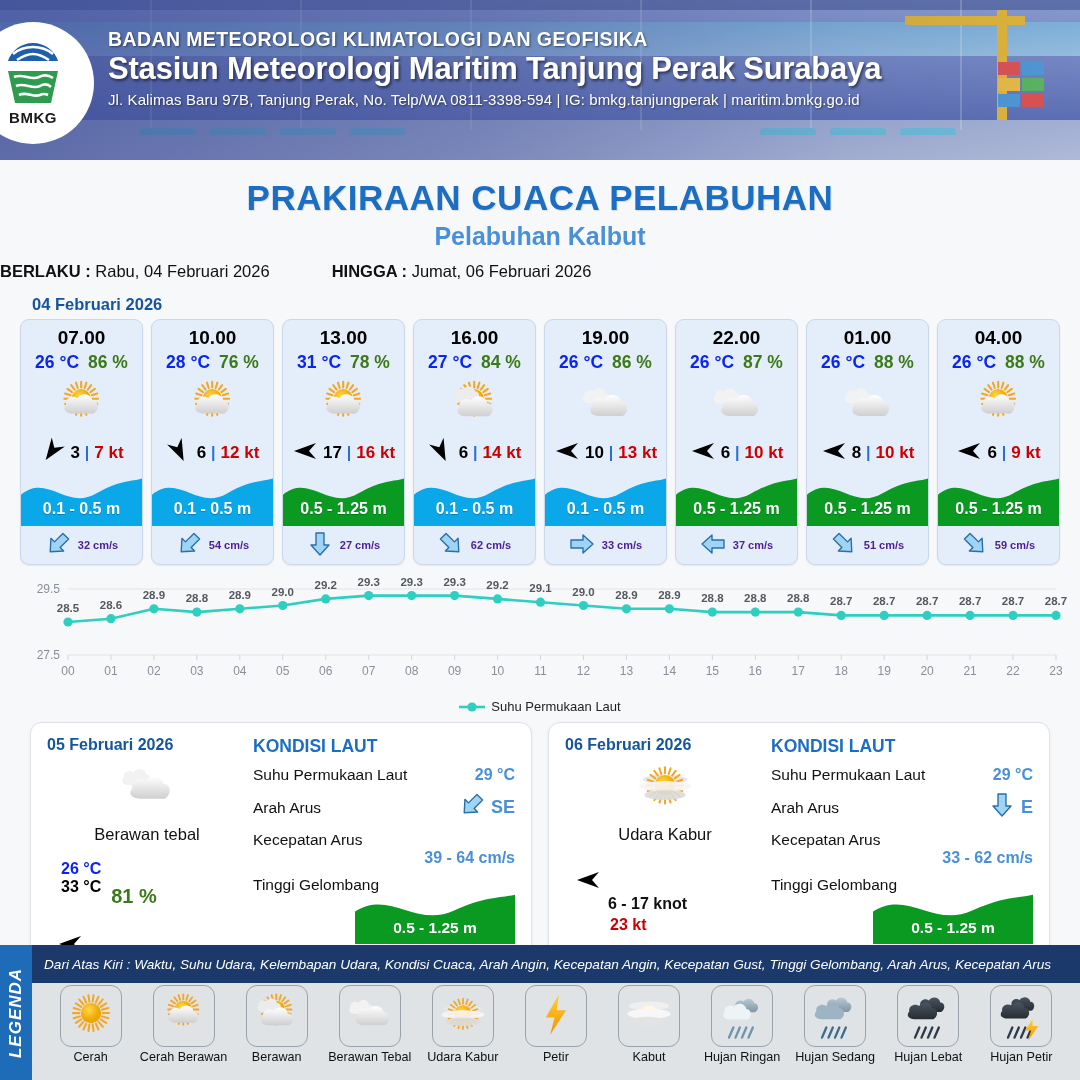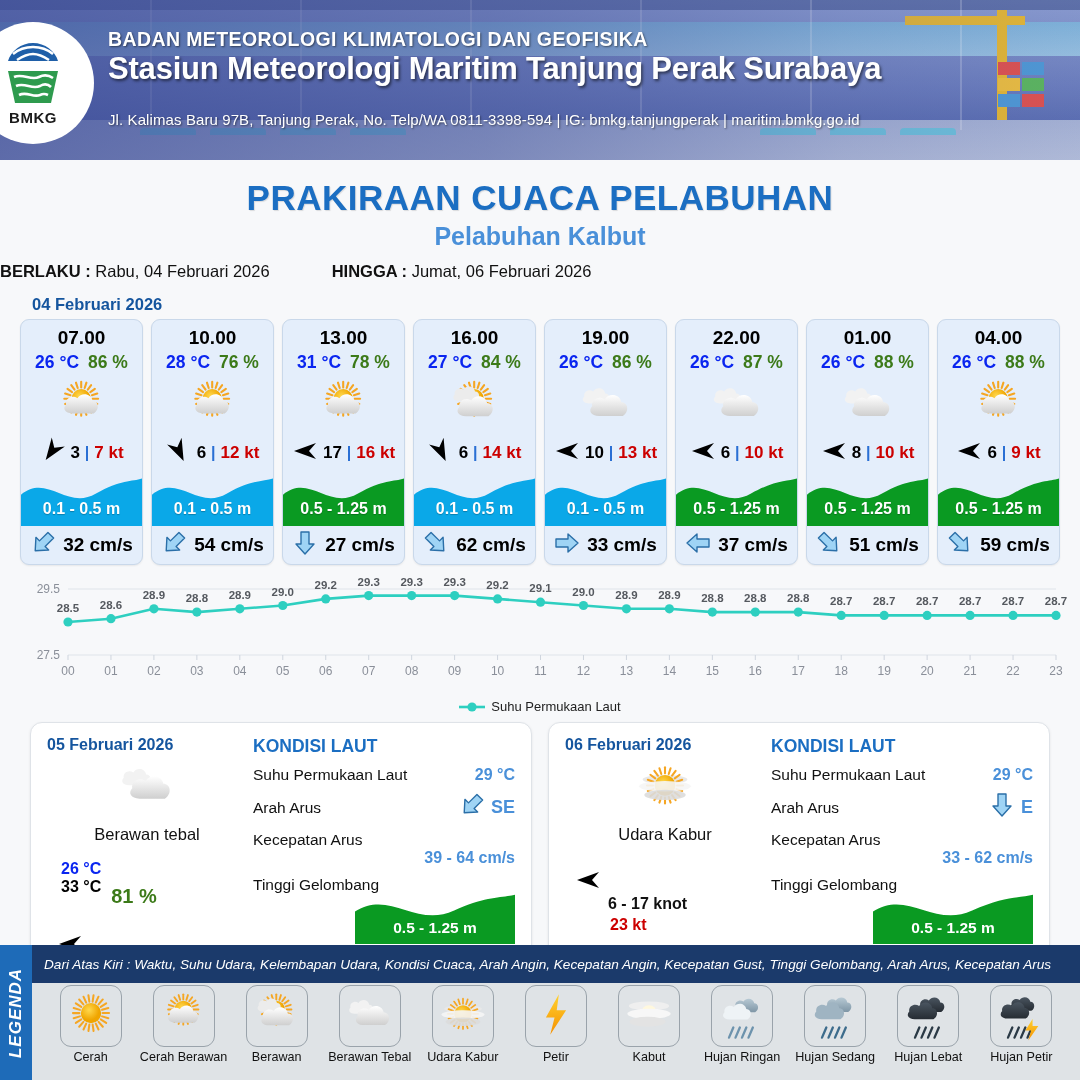--- a/index.html
+++ b/index.html
@@ -42,21 +42,21 @@
     display:flex; flex-direction:column; align-items:center; justify-content:center;
   }
   .logo-mark { width:64px; height:66px; position:relative; }
   .logo-txt { font-size:15px; font-weight:bold; color:#1a1a1a; letter-spacing:.5px; margin-top:2px;}
 
   .hdr-text { position:absolute; left:108px; top:28px; z-index:6; width:960px; }
   .hdr-l1 { color:#fff; font-size:19.5px; font-weight:bold; letter-spacing:.4px;
      text-shadow:1px 1px 2px rgba(0,0,0,.5); }
   .hdr-l2 { color:#fff; font-size:31px; font-weight:bold; letter-spacing:-.2px;
      text-shadow:1.5px 1.5px 3px rgba(0,0,0,.55); }
-  .hdr-l3 { color:#fff; font-size:15px; margin-top:24px; letter-spacing:.1px;
+  .hdr-l3 { color:#fff; font-size:15px; margin-top:4px; letter-spacing:.1px;
      text-shadow:1px 1px 2px rgba(0,0,0,.5); }
 
   
   .title-main { text-align:center; margin-top:18px; font-size:35px; font-weight:bold;
      color:#1b6ec2; letter-spacing:.5px; text-shadow:1px 1px 1px rgba(0,0,0,.12); }
   .title-sub { text-align:center; margin-top:4px; font-size:25px; font-weight:bold; color:#4a90d9; }
   .validity { display:flex; gap:62px; margin-top:11px; font-size:16.5px; color:#111; }
   .validity b { font-weight:bold; }
 
   
@@ -74,21 +74,21 @@
   .c-icon { height:60px; width:100%; display:flex; align-items:center; justify-content:center; margin-top:3px;}
   .c-wind { display:flex; align-items:center; justify-content:center; gap:5px; height:34px; width:100%; }
   .wd-num { font-size:17px; font-weight:bold; color:#000; }
   .wd-bar { color:#2a6fd4; font-weight:bold; font-size:16px; }
   .wd-kt  { font-size:17px; font-weight:bold; color:#cc0000; }
   .c-wave { width:100%; position:relative; height:54px; margin-top:2px; }
   .c-wave svg { position:absolute; left:0; bottom:0; width:100%; height:54px; }
   .c-wave span { position:absolute; left:0; right:0; bottom:8px; text-align:center;
      font-size:16px; font-weight:bold; color:#fff; text-shadow:0 1px 1px rgba(0,0,0,.25); }
   .c-cur { display:flex; align-items:center; justify-content:center; gap:7px; height:38px; width:100%; }
-  .c-cur span { font-size:19px; font-weight:bold; color:#000000; }
+  .c-cur span { font-size:11px; font-weight:bold; color:#4c1d95; }
 
   
   .chart-wrap { margin:12px 10px 0 10px; height:120px; position:relative; }
   .chart-legend { text-align:center; font-size:13px; color:#222; margin-top:2px; display:flex;
       align-items:center; justify-content:center; gap:6px; }
 
   
   .panels { display:flex; gap:16px; padding:8px 30px 0 30px; }
   .panel { flex:1; background:#fff; border:1px solid #dfe3e8; border-radius:12px;
      box-shadow:0 1px 3px rgba(0,0,0,.08); padding:13px 16px 12px 16px; display:flex; height:248px;}

